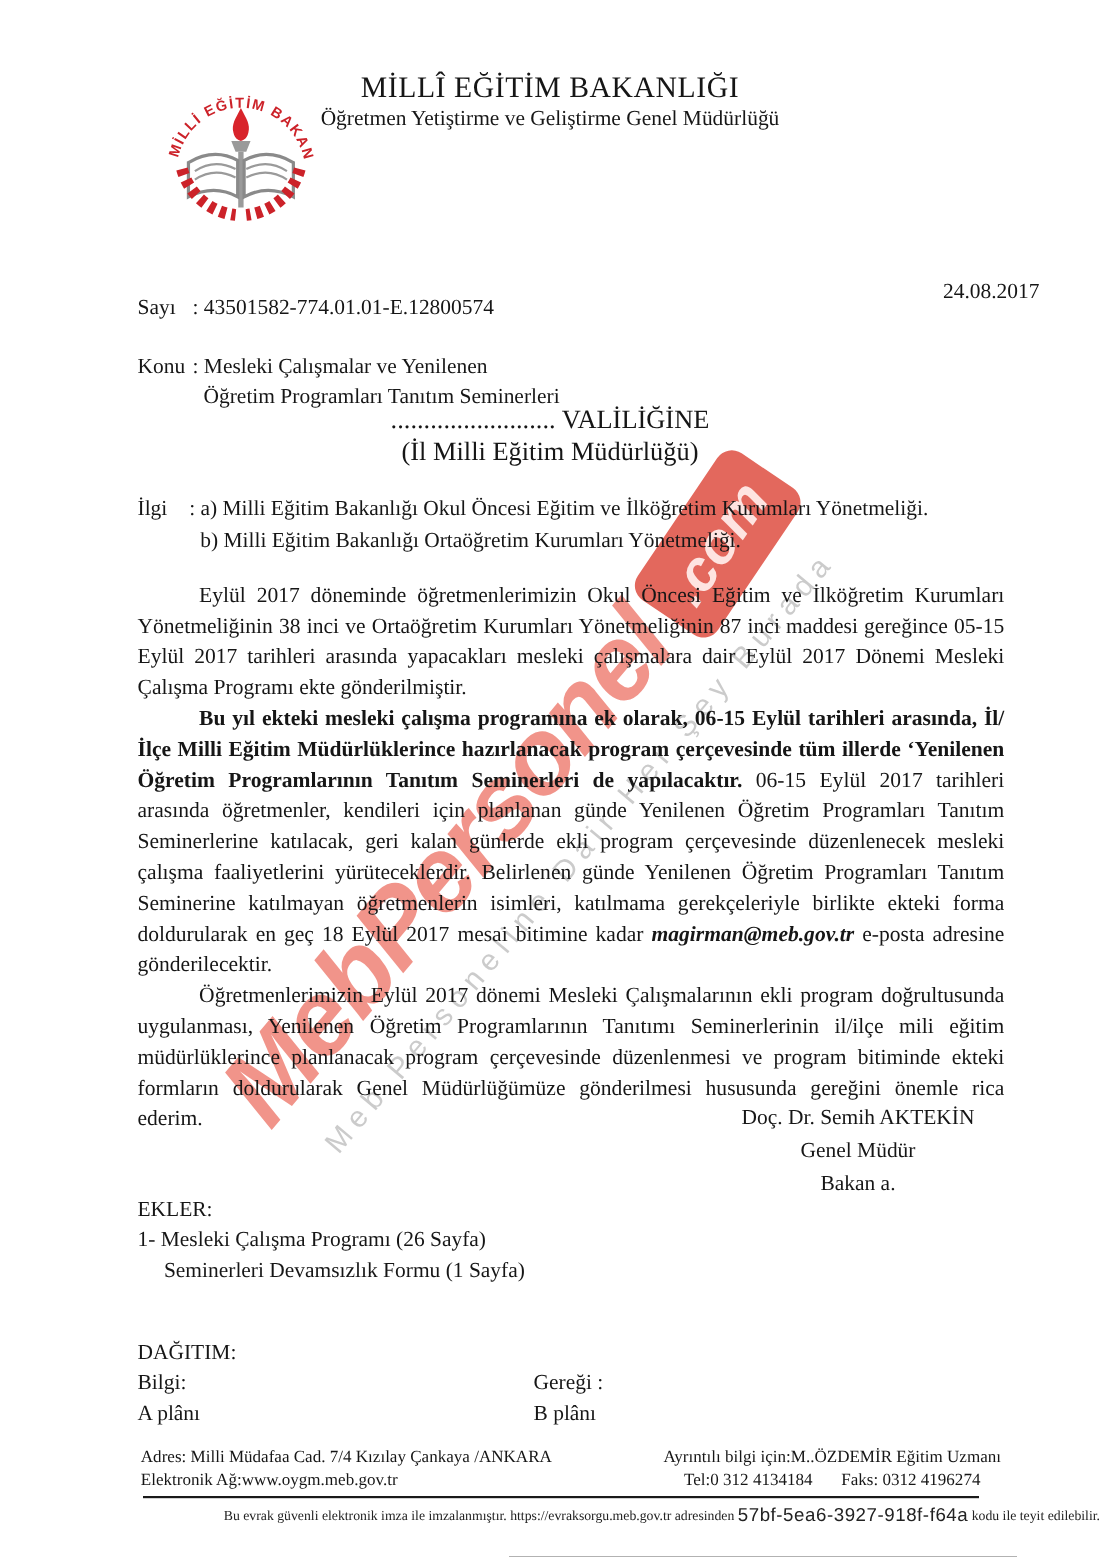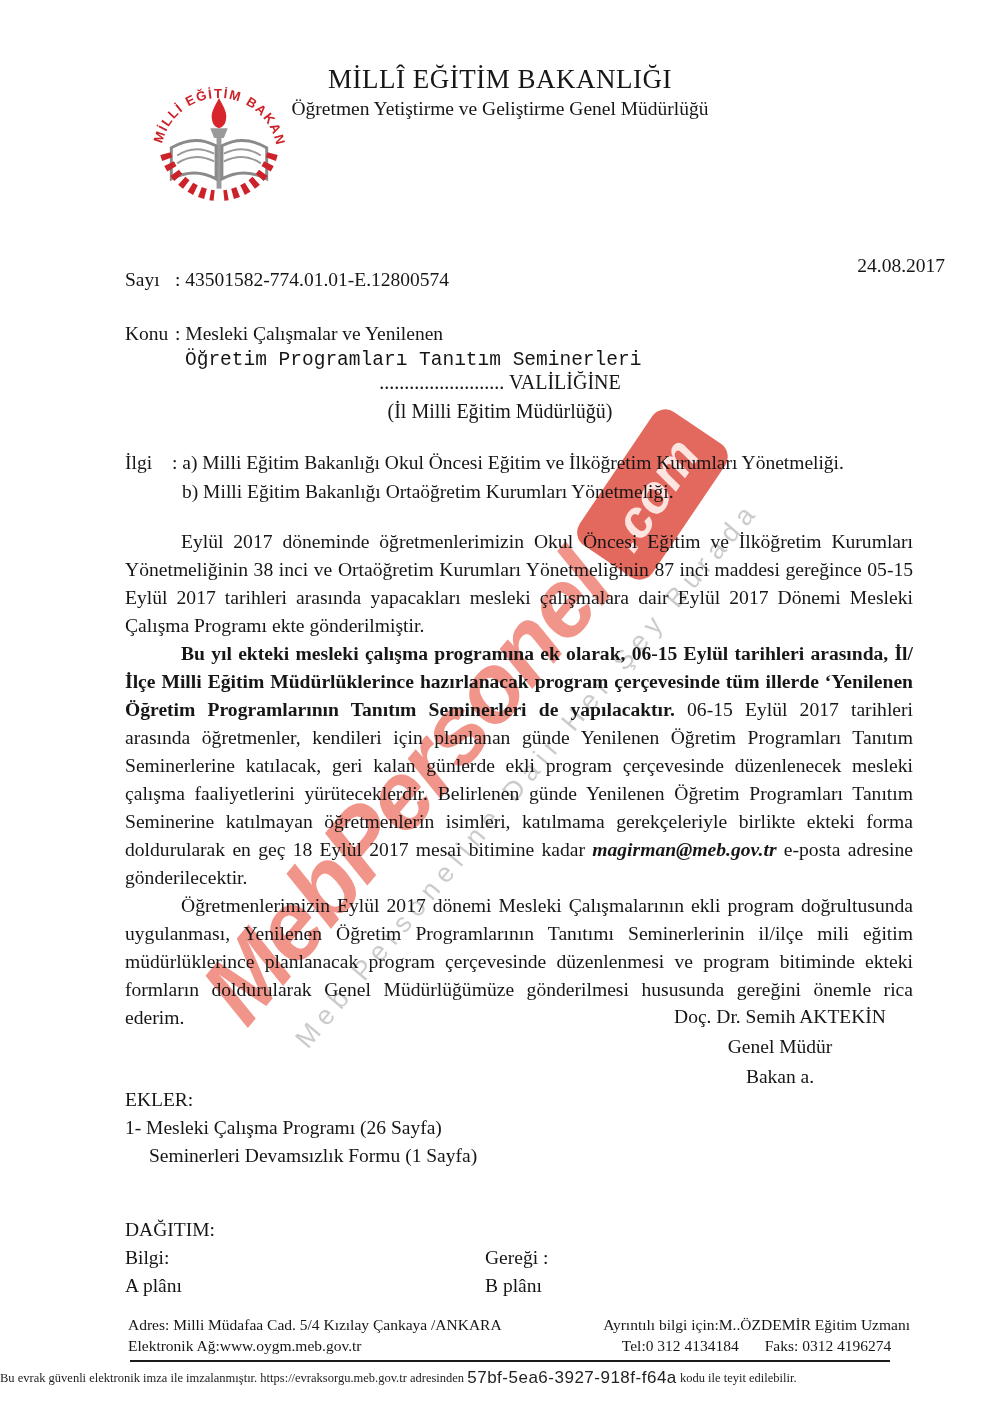--- a/index.html
+++ b/index.html
@@ -46,24 +46,24 @@
   
   .letterhead{position:absolute;left:0;top:64px;width:100%;text-align:center;line-height:30px;}
   .lh-tc{font-size:19px;}
   .lh-ministry{font-size:27px;letter-spacing:0.5px;}
   .lh-directorate{font-size:19.5px;}
   .logo{position:absolute;left:146px;top:66px;width:146px;height:146px;}
   
   .meta{position:absolute;left:125px;top:240px;width:785px;font-size:19.5px;line-height:27.5px;}
   .meta-row{display:flex;margin-top:26px;}
   .meta-label{display:inline-block;width:50px;}
-  .meta-indent{padding-left:60px;font-family:Liberation Mono, monospace;}
+  .meta-indent{padding-left:60px;}
   .doc-date{position:absolute;left:610px;top:0;width:210px;text-align:right;margin-top:12px;}
   
-  .recipient{position:absolute;left:0;top:368px;width:100%;text-align:center;font-size:20px;line-height:29px;}
+  .recipient{position:absolute;left:0;top:368px;width:100%;text-align:center;font-size:24px;line-height:29px;}
   
   .ilgi{position:absolute;left:125px;top:448px;width:790px;font-size:19.5px;line-height:29px;}
   .ilgi-row{display:flex;}
   .ilgi-label{display:inline-block;width:47px;flex:none;}
   .ilgi-b{padding-left:57px;}
   
   .bodytext{position:absolute;left:125px;top:528px;width:788px;font-size:19.6px;line-height:28px;text-align:justify;}
   .bodytext p{margin:0;text-indent:56px;}
   .b{font-weight:bold;}
   .bi{font-weight:bold;font-style:italic;}
@@ -76,21 +76,21 @@
   .dagitim{position:absolute;left:125px;top:1216px;width:600px;font-size:19.5px;line-height:28px;}
   .dagitim-cols{display:flex;margin-top:0;}
   .dagitim-col-left{width:360px;}
   .dagitim-col-right{width:200px;}
   
   .footer{position:absolute;left:128px;top:1314px;width:782px;display:flex;justify-content:space-between;font-size:15.5px;line-height:21px;}
   .footer-right{text-align:center;}
   .tel-fax{display:inline-block;}
   .tel-gap{display:inline-block;width:26px;}
   .rule{position:absolute;left:130px;top:1360px;width:760px;border-top:2.5px solid #1a1a1a;}
-  .verify{position:absolute;left:0;top:1368px;width:100%;text-align:left;font-size:12.5px;color:#222;}
+  .verify{position:absolute;left:0;top:1368px;width:100%;text-align:right;font-size:12.5px;color:#222;}
   .verify-code{font-family:"Liberation Sans","DejaVu Sans",sans-serif;font-size:17px;letter-spacing:0.5px;vertical-align:-1px;}
 </style>
 </head>
 <body>
 
 <div class="page">
 
   <div class="watermark">
     <div class="wm-line1">
       <span class="wm-main">MebPersonel</span>
@@ -180,21 +180,21 @@
         </div>
         <div class="dagitim-col-right">
           <div>Gereği :</div>
           <div>B plânı</div>
         </div>
       </div>
     </div>
 
     <div class="footer">
       <div class="footer-left">
-        <div>Adres: Milli Müdafaa Cad. 5/4 Kızılay Çankaya /ANKARA</div>
+        <div>Adres: Milli Müdafaa Cad. 7/4 Kızılay Çankaya /ANKARA</div>
         <div>Elektronik Ağ:www.oygm.meb.gov.tr</div>
       </div>
       <div class="footer-right">
         <div>Ayrıntılı bilgi için:M..ÖZDEMİR Eğitim Uzmanı</div>
         <div>
           <span class="tel-fax">Tel:0 312 4134184</span><span class="tel-gap"></span><span class="tel-fax">Faks: 0312 4196274</span>
         </div>
       </div>
     </div>
 

